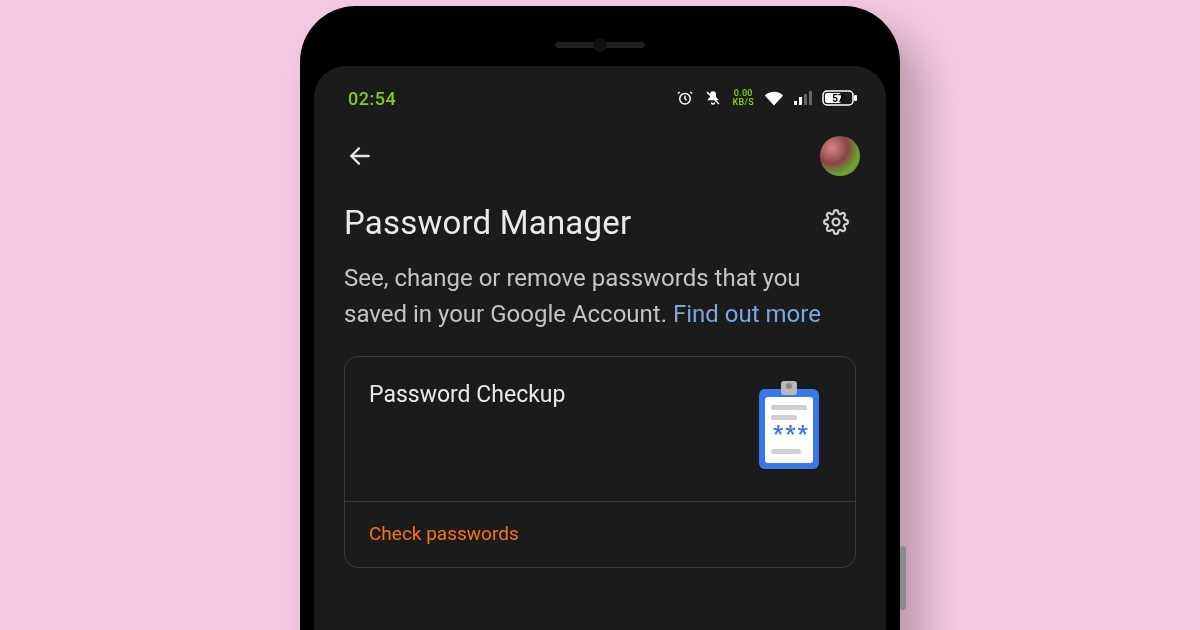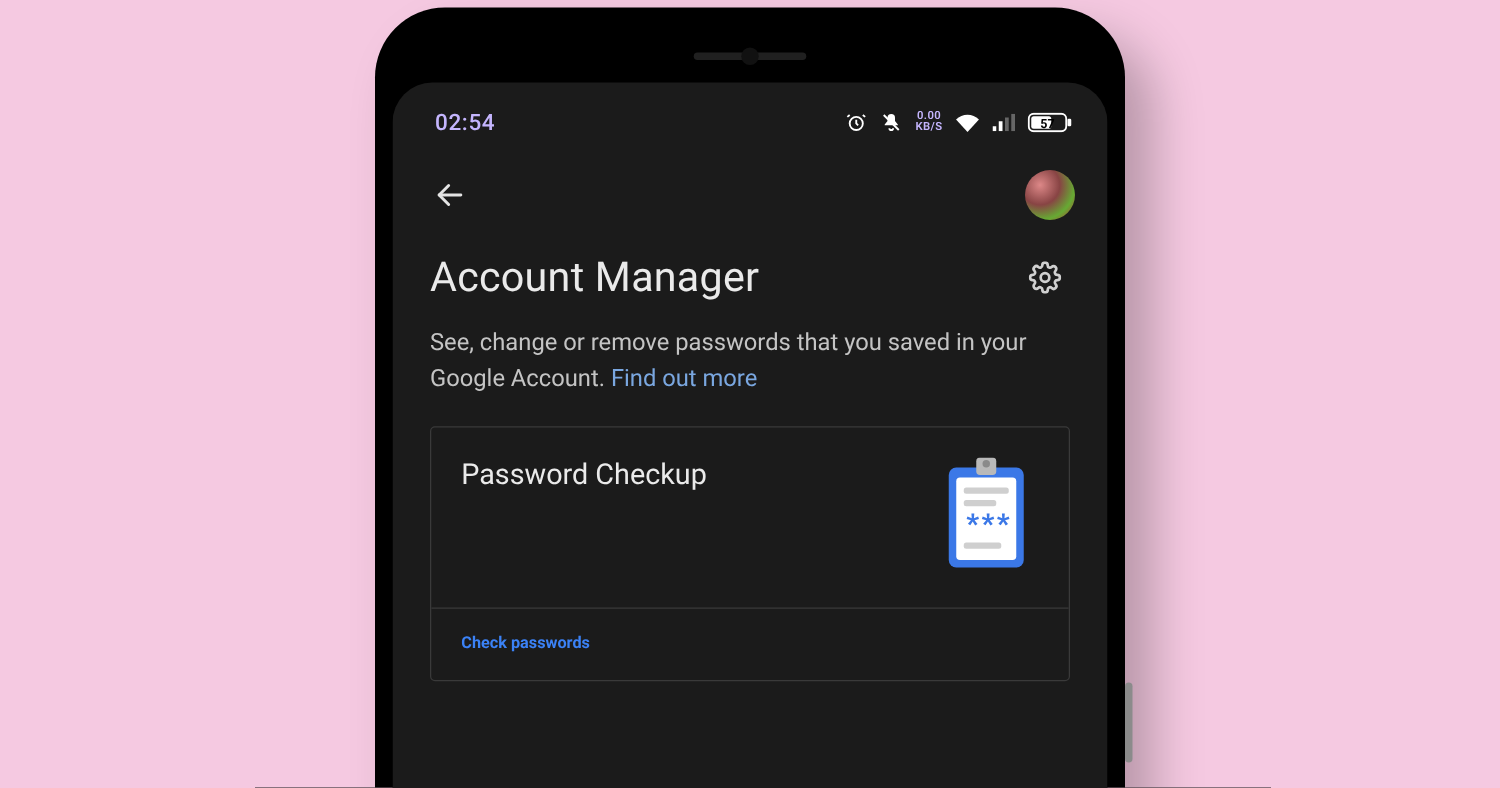--- a/index.html
+++ b/index.html
@@ -72,21 +72,21 @@
 
     
     .status-bar {
       height: 44px;
       display: flex;
       align-items: center;
       justify-content: space-between;
       padding: 0 28px 0 34px;
       font-size: 18px;
       font-weight: 500;
-      color: #c4b5fd;
+      color: #84cc16;
       margin-top: 10px;
     }
     .status-left { letter-spacing: .5px; }
     .status-right { display: flex; align-items: center; gap: 10px; }
     .status-right svg { display:block; }
     .kbps{ font-size:9px; line-height:1; text-align:center; letter-spacing:.3px; font-weight:600;}
     .battery { display:flex; align-items:flex-start; gap:2px;}
 
     
     .app-bar {
@@ -101,48 +101,48 @@
       width: 40px; height: 40px; border-radius: 50%;
       background: radial-gradient(circle at 30% 30%, #d88, #844 40%, #6a3 70%, #b33);
     }
 
     .content { padding: 4px 30px 0 30px; }
 
     .title-row { display:flex; align-items:center; justify-content:space-between; margin-top:6px; }
     .page-title { font-size: 33px; font-weight: 400; color: #eaeaea; letter-spacing:.2px;}
     .gear-btn { width:40px; height:40px; display:flex; align-items:center; justify-content:center; }
 
-    .page-sub { margin-top: 18px; font-size: 19px; line-height: 1.5; color: #c4c4c4; }
+    .page-sub { margin-top: 18px; font-size: 24px; line-height: 1.5; color: #c4c4c4; }
     .page-sub a { color: #7aa7e0; text-decoration: none; }
 
     .card {
       margin-top: 24px;
       border: 1px solid #3a3a3a;
-      border-radius: 4px;
+      border-radius: 14px;
       overflow: hidden;
     }
     .card-top {
       padding: 24px 24px 22px 24px;
       display: flex;
       gap: 20px;
       align-items: flex-start;
     }
     .card-text { flex: 1; }
     .card-title { font-size: 23px; font-weight: 400; color: #eaeaea; }
     .card-desc { margin-top: 10px; font-size: 19px; line-height: 1.45; color: #bfbfbf; }
 
     .clipboard { width: 78px; flex: 0 0 auto; }
 
     .card-divider { height:1px; background:#3a3a3a; }
 
     .card-action {
       padding: 20px 24px 22px 24px;
-      color: #3b82f6;
-      font-size: 13px;
-      font-weight: 700;
+      color: #f97316;
+      font-size: 19px;
+      font-weight: 400;
     }
 
     
     .side-button{
       position:absolute;
       right:-6px;
       top:540px;
       width:6px;
       height:64px;
       background:#8b8b8b;
@@ -211,21 +211,21 @@
             <line x1="20" y1="12" x2="4" y2="12"></line>
             <polyline points="11 5 4 12 11 19"></polyline>
           </svg>
         </div>
         <div class="avatar"></div>
       </div>
 
       <div class="content">
 
         <div class="title-row">
-          <div class="page-title">Account Manager</div>
+          <div class="page-title">Password Manager</div>
           <div class="gear-btn">
             <svg width="26" height="26" viewBox="0 0 24 24" fill="none" stroke="#d0d0d0" stroke-width="2">
               <circle cx="12" cy="12" r="3.2"></circle>
               <path d="M19.4 15a1.7 1.7 0 0 0 .34 1.87l.06.06a2 2 0 1 1-2.83 2.83l-.06-.06a1.7 1.7 0 0 0-1.87-.34 1.7 1.7 0 0 0-1 1.56V21a2 2 0 1 1-4 0v-.09a1.7 1.7 0 0 0-1.11-1.56 1.7 1.7 0 0 0-1.87.34l-.06.06a2 2 0 1 1-2.83-2.83l.06-.06A1.7 1.7 0 0 0 4.6 15a1.7 1.7 0 0 0-1.56-1H3a2 2 0 1 1 0-4h.09A1.7 1.7 0 0 0 4.6 9a1.7 1.7 0 0 0-.34-1.87l-.06-.06A2 2 0 1 1 7.03 4.24l.06.06A1.7 1.7 0 0 0 9 4.6a1.7 1.7 0 0 0 1-1.56V3a2 2 0 1 1 4 0v.09c0 .68.4 1.29 1 1.51a1.7 1.7 0 0 0 1.87-.34l.06-.06a2 2 0 1 1 2.83 2.83l-.06.06A1.7 1.7 0 0 0 19.4 9c.22.6.83 1 1.51 1H21a2 2 0 1 1 0 4h-.09a1.7 1.7 0 0 0-1.51 1z"></path>
             </svg>
           </div>
         </div>
 
         <div class="page-sub">
           <span>See, change or remove passwords that you saved in your Google Account. </span><a href="#">Find out more</a>

